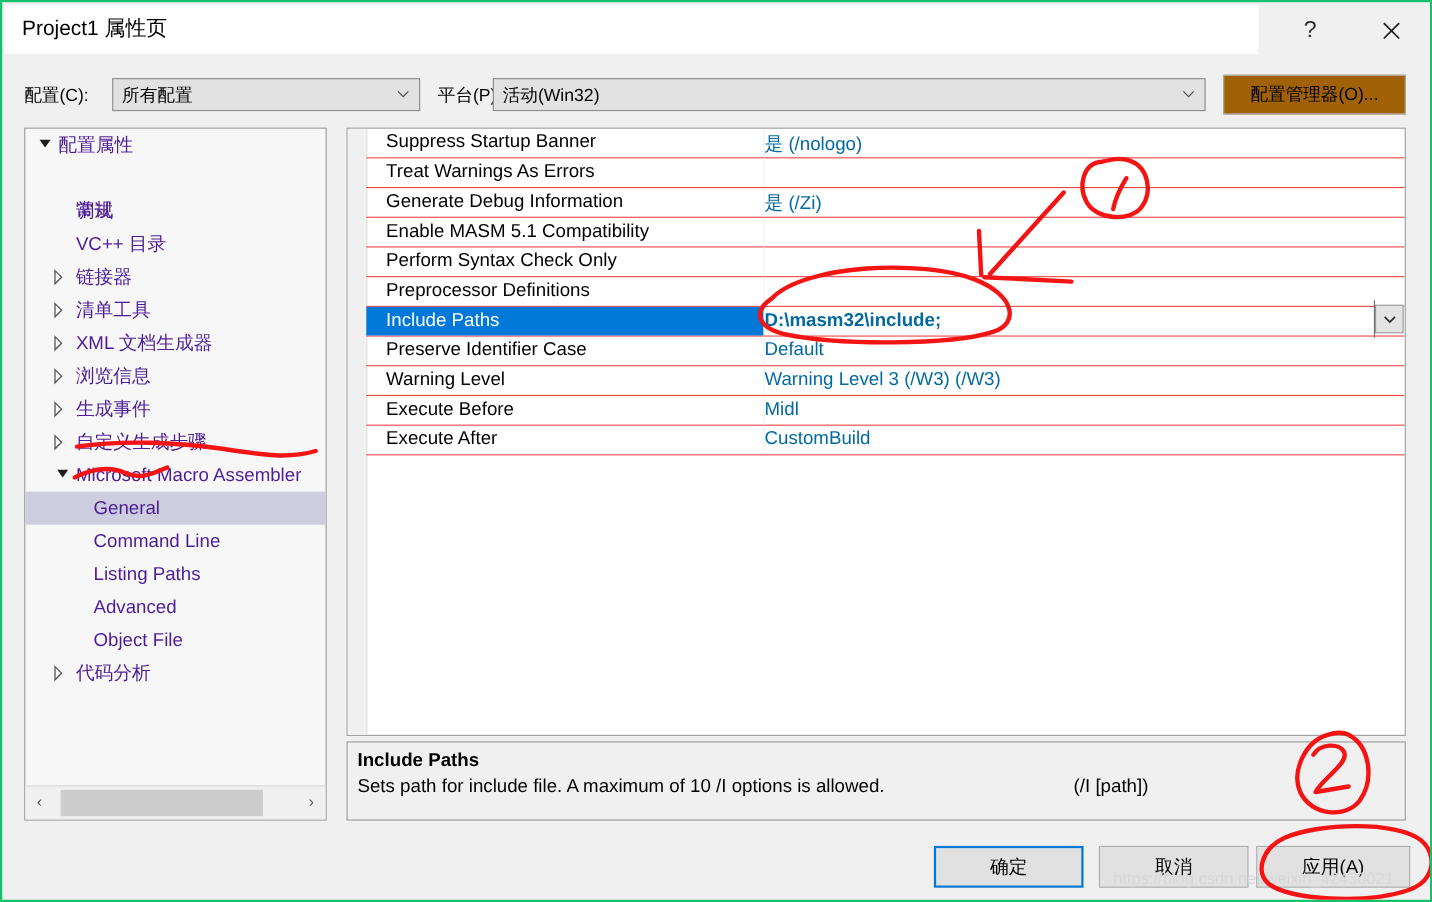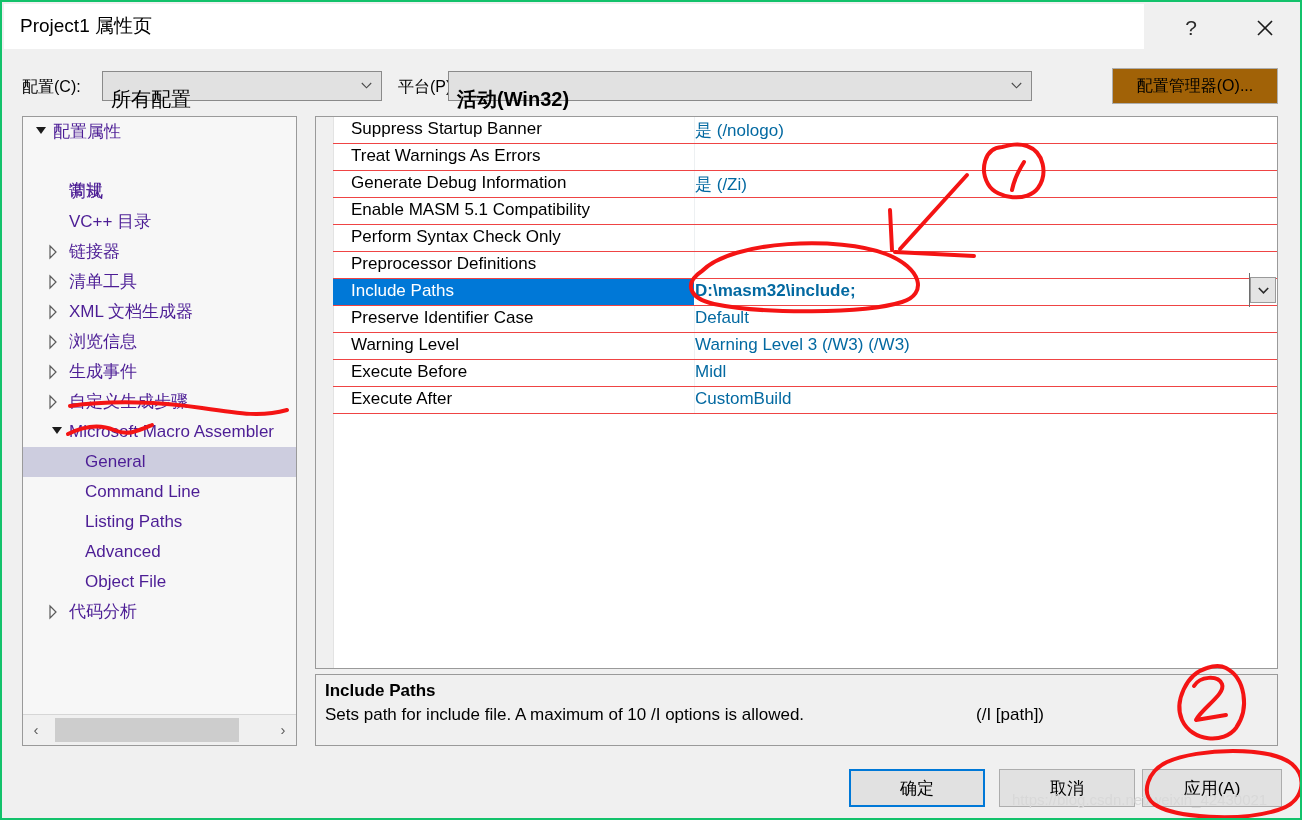--- a/index.html
+++ b/index.html
@@ -67,32 +67,31 @@
   .combo {
     position: absolute;
     box-sizing: border-box;
     background: #e1e1e1;
     border: 1px solid #8a8a8a;
     height: 30px;
   }
   .combo .comboval {
     position: absolute;
     left: 8px; top: 5px;
-    font-size: 20px;
+    font-size: 16px;
     color: #000000;
     white-space: nowrap;
-    margin-top: 9px;
   }
   .combo .chev {
     position: absolute;
     right: 9px; top: 10px;
     width: 11px; height: 7px;
   }
   #cfg-combo  { left: 100px; top: 69px; width: 280px; }
-  #plat-combo { left: 446px; top: 69px; width: 584px; font-weight: bold; }
+  #plat-combo { left: 446px; top: 69px; width: 648px; }
 
   #cfgmgr-button {
     position: absolute;
     left: 1110px; top: 66px;
     width: 166px; height: 36px;
     box-sizing: border-box;
     background: #a16207;
     border: 1px solid #adadad;
     font-size: 16px;
     color: #000;

